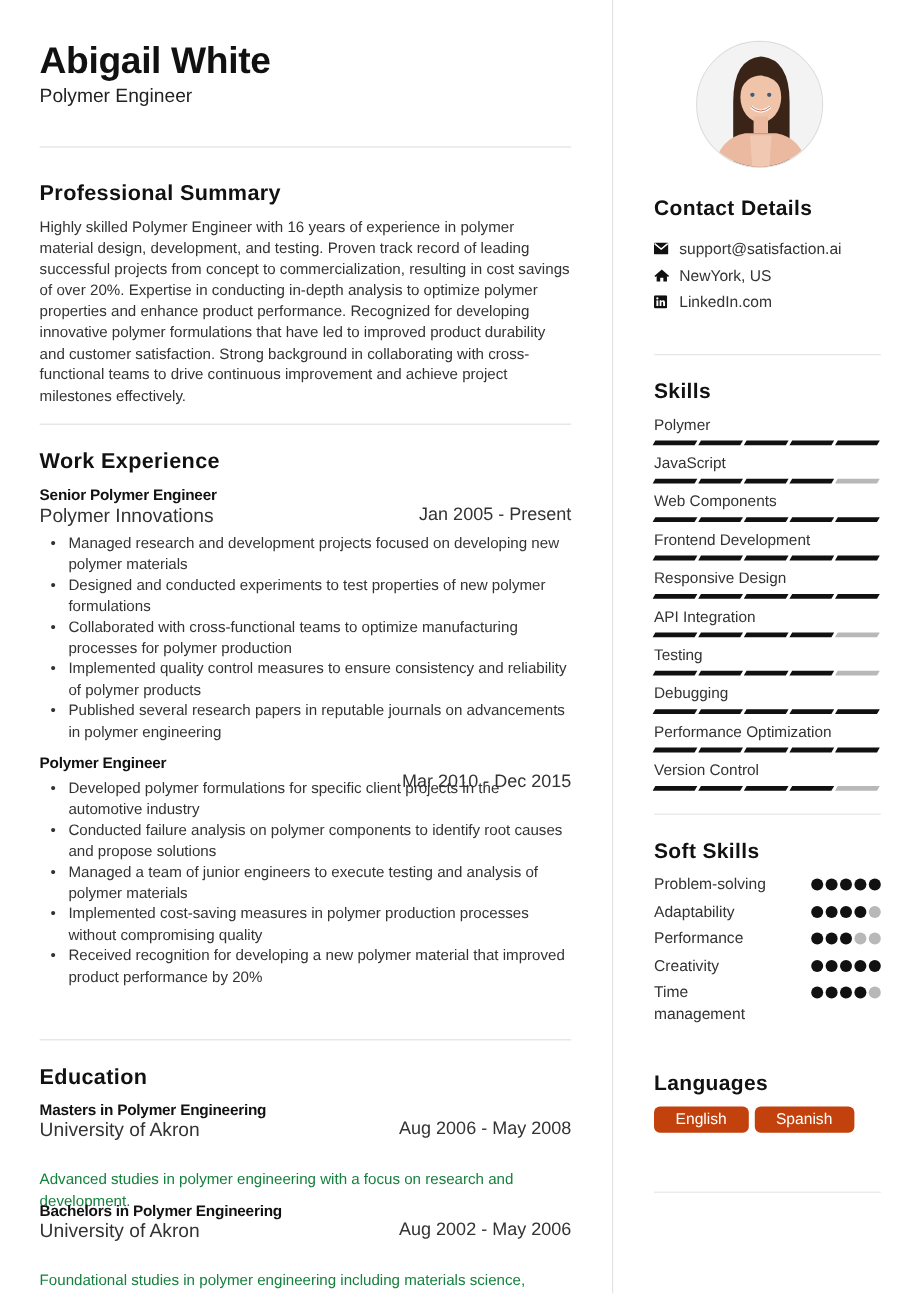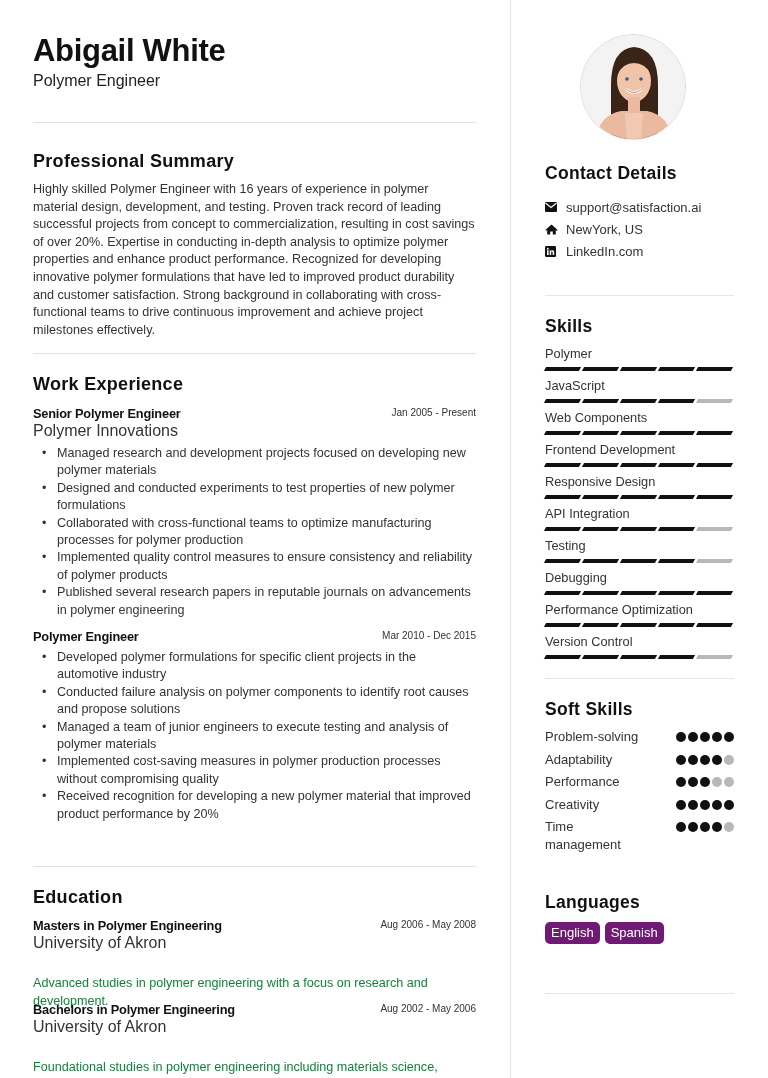--- a/index.html
+++ b/index.html
@@ -14,21 +14,21 @@
   .name { position: absolute; top: 33px; left: 0; font-size: 31px; font-weight: bold; color: #111; letter-spacing: -0.3px; }
   .title { position: absolute; top: 72px; left: 0; font-size: 16px; color: #222; }
   .hr { position: absolute; left: 0; height: 1px; background: #e2e2e2; width: 443px; }
 
   .section-title { position: absolute; left: 0; font-size: 18px; font-weight: bold; color: #111; letter-spacing: 0.3px; }
   .summary { position: absolute; top: 181px; left: 0; width: 443px; font-size: 12.6px; line-height: 17.6px; color: #333; }
 
   .job { position: absolute; left: 0; width: 443px; }
   .job-head { position: relative; height: 17px; }
   .job-role { font-size: 12.8px; font-weight: bold; color: #111; letter-spacing: -0.2px; }
-  .job-date { position: absolute; right: 0; top: 3px; font-size: 10px; color: #333; }
+  .job-date { position: absolute; right: 0; top: 16px; font-size: 15px; color: #333; }
   .job-org { font-size: 16px; color: #333; margin-top: 1px; }
   .bullets { list-style: none; margin-top: 5px; }
   .bullets li { position: relative; padding-left: 24px; font-size: 12.6px; line-height: 17.4px; color: #333; }
   .bullets li::before { content: "•"; position: absolute; left: 9px; top: 0; color: #333; }
 
   .edu { position: absolute; left: 0; width: 443px; }
   .edu-desc { font-size: 12.6px; line-height: 17.6px; color: #15803d; margin-top: 23px; }
 
   
   .photo { position: absolute; left: 35px; top: 34px; width: 106px; height: 106px; border-radius: 50%; border: 1px solid #ddd; overflow: hidden; background: #f4f4f4; }
@@ -47,21 +47,21 @@
   .seg.off { background: #b8b8b8; }
 
   .soft { position: absolute; left: 0; top: 728px; width: 189px; }
   .soft-row { display: flex; justify-content: space-between; min-height: 22.5px; }
   .soft-name { font-size: 13px; line-height: 17.5px; color: #333; width: 100px; }
   .dots { display: flex; gap: 2px; padding-top: 4px; }
   .dot { width: 10px; height: 10px; border-radius: 50%; background: #111; }
   .dot.off { background: #b8b8b8; }
 
   .langs { position: absolute; left: 0; top: 922px; display: flex; gap: 5px; }
-  .lang { background: #701a75; color: #fff; font-size: 13px; padding: 3px 6px 4px; border-radius: 5px; }
+  .lang { background: #c2410c; color: #fff; font-size: 13px; padding: 3px 18px 4px; border-radius: 5px; }
 </style>
 </head>
 <body>
 
 <div class="page">
 
   <div class="left">
     <div class="name">Abigail White</div>
     <div class="title">Polymer Engineer</div>
     <div class="hr" style="top:122px"></div>

